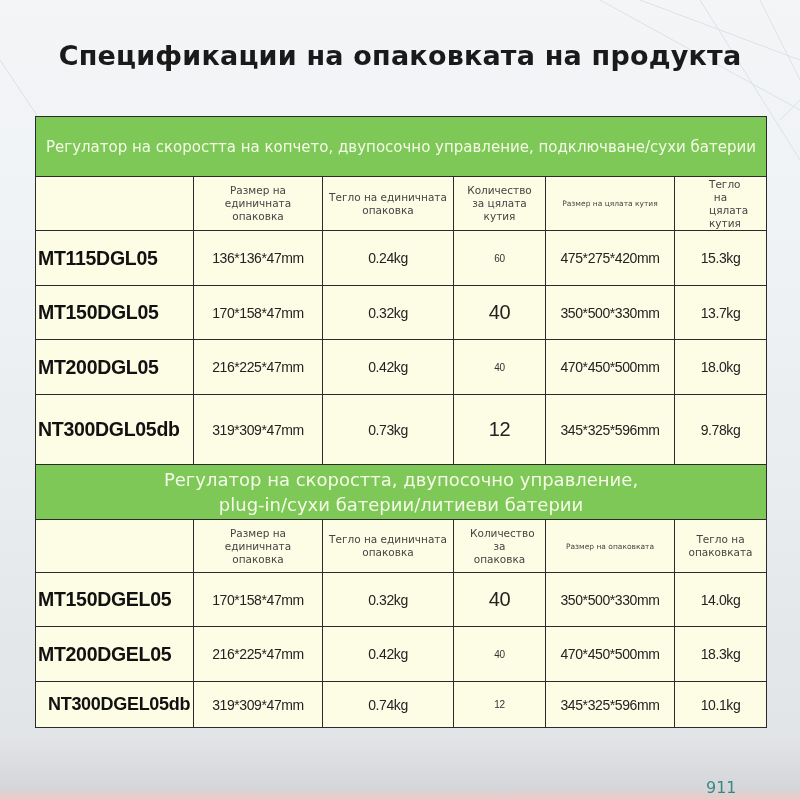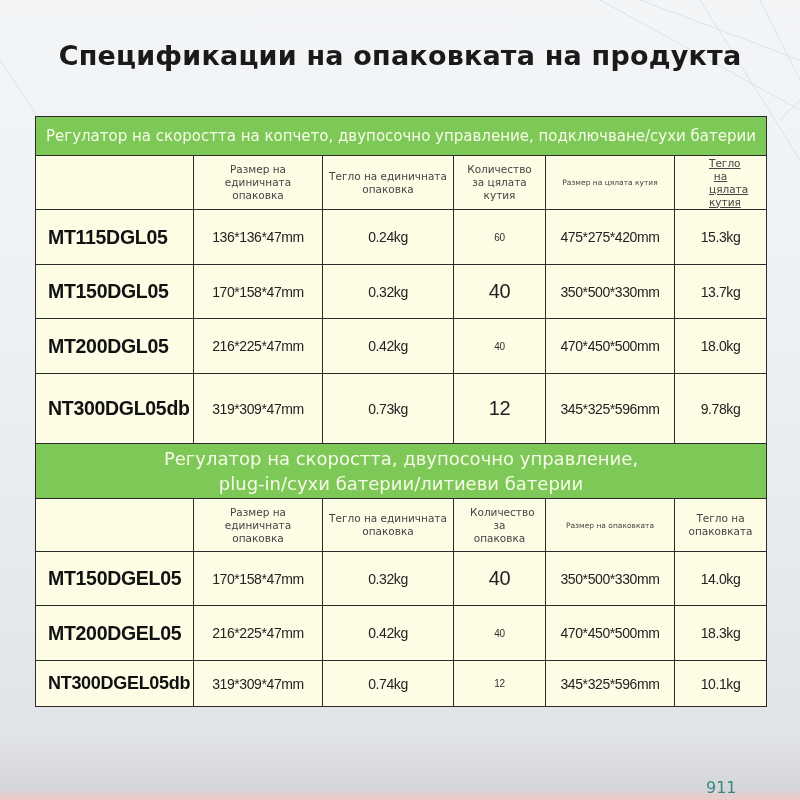--- a/index.html
+++ b/index.html
@@ -48,21 +48,21 @@
     line-height: 13px;
     color: #444;
     font-weight: normal;
   }
   .sub-head td.tiny { font-size: 7.5px; }
   .model {
     font-family: "Liberation Sans", sans-serif;
     font-weight: bold;
     font-size: 19.5px;
     text-align: left !important;
-    padding-left: 12px;
+    padding-left: 2px;
     color: #111;
     letter-spacing: -0.3px;
   }
   .val {
     font-family: "Liberation Sans Narrow", "Liberation Sans", sans-serif;
     font-size: 14px;
     letter-spacing: -0.4px;
     color: #222;
   }
   .qty-big { font-size: 20px; color: #222; }
@@ -99,30 +99,30 @@
   <colgroup>
     <col style="width:158px">
     <col style="width:129px">
     <col style="width:131px">
     <col style="width:92px">
     <col style="width:129px">
     <col style="width:92px">
   </colgroup>
 
   <tbody>
-        <tr class="green-head" style="height:39px">
+        <tr class="green-head" style="height:60px">
     <td colspan="6" style="font-size:15px;">Регулатор на скоростта на копчето, двупосочно управление, подключване/сухи батерии</td>
   </tr>
   <tr class="sub-head" style="height:54px">
     <td></td>
     <td style="padding:0 24px;">Размер на единичната опаковка</td>
     <td style="padding:0 4px;">Тегло на единичната опаковка</td>
     <td style="padding:0 10px;">Количество за цялата кутия</td>
     <td class="tiny">Размер на цялата кутия</td>
-    <td style="padding:0 34px;text-decoration:underline;">Тегло на цялата кутия</td>
+    <td style="padding:0 34px;">Тегло на цялата кутия</td>
   </tr>
   <tr style="height:55px">
     <td class="model">MT115DGL05</td>
     <td class="val">136*136*47mm</td>
     <td class="val">0.24kg</td>
     <td class="val qty-small">60</td>
     <td class="val">475*275*420mm</td>
     <td class="val">15.3kg</td>
   </tr>
   <tr style="height:54px">

